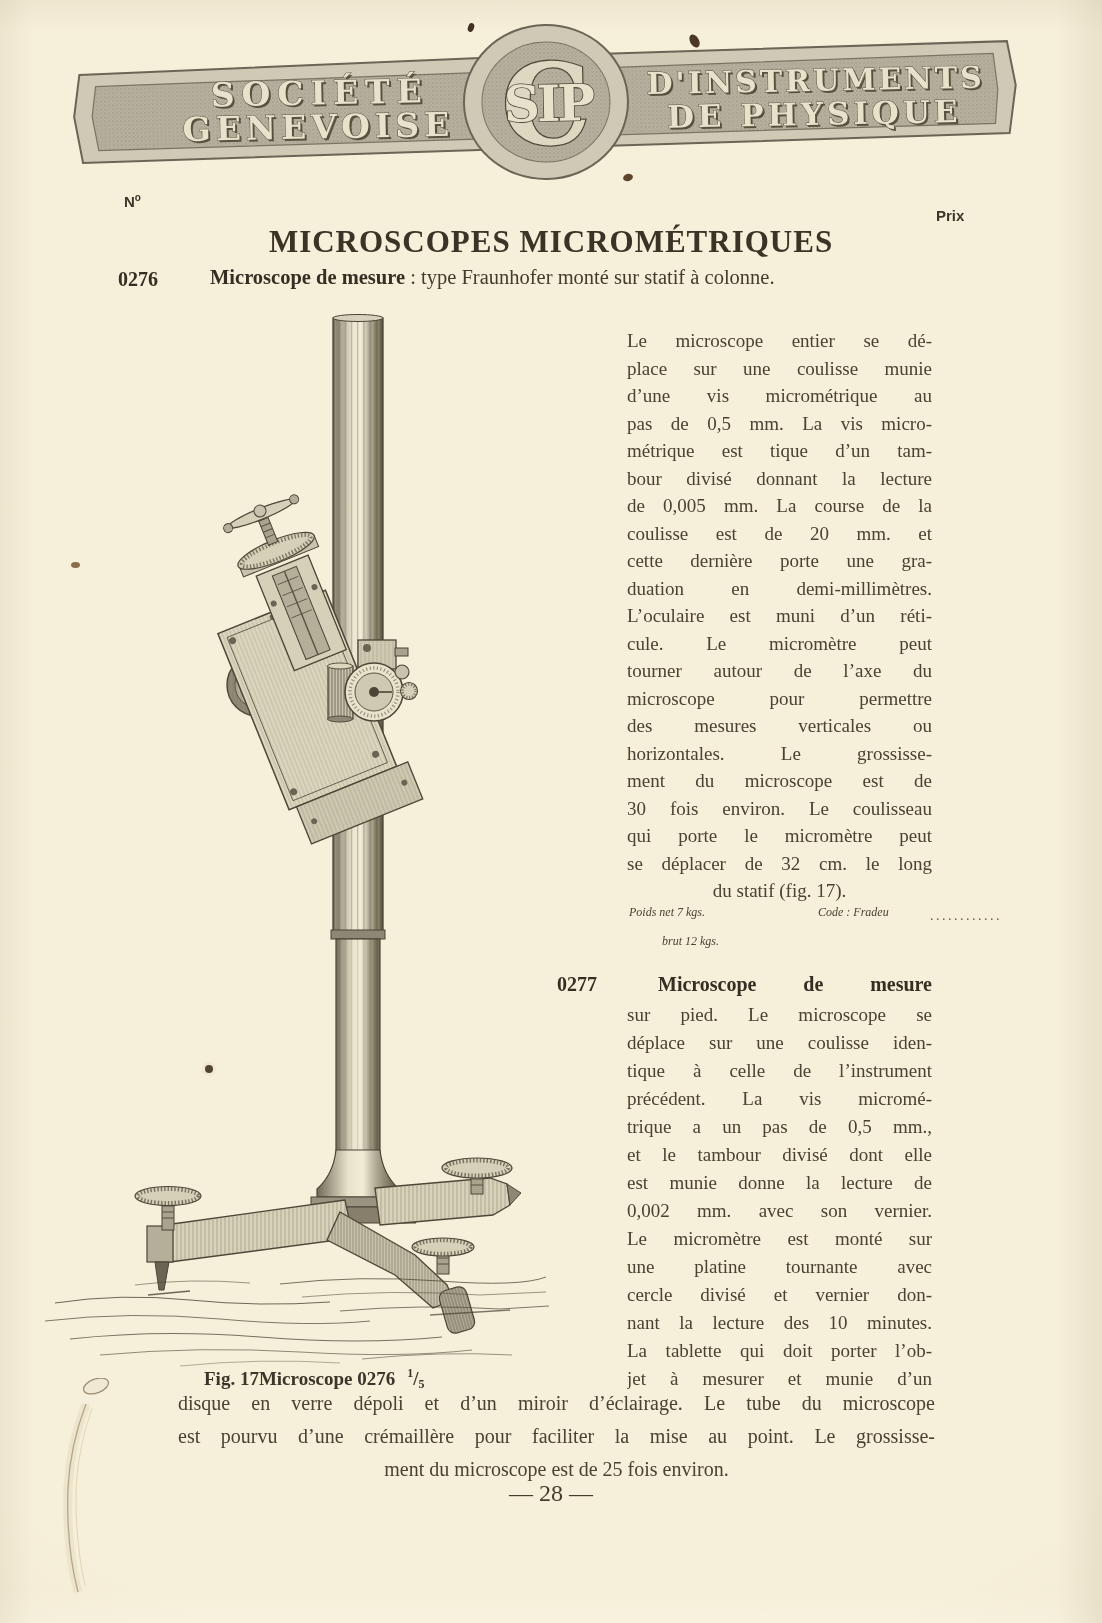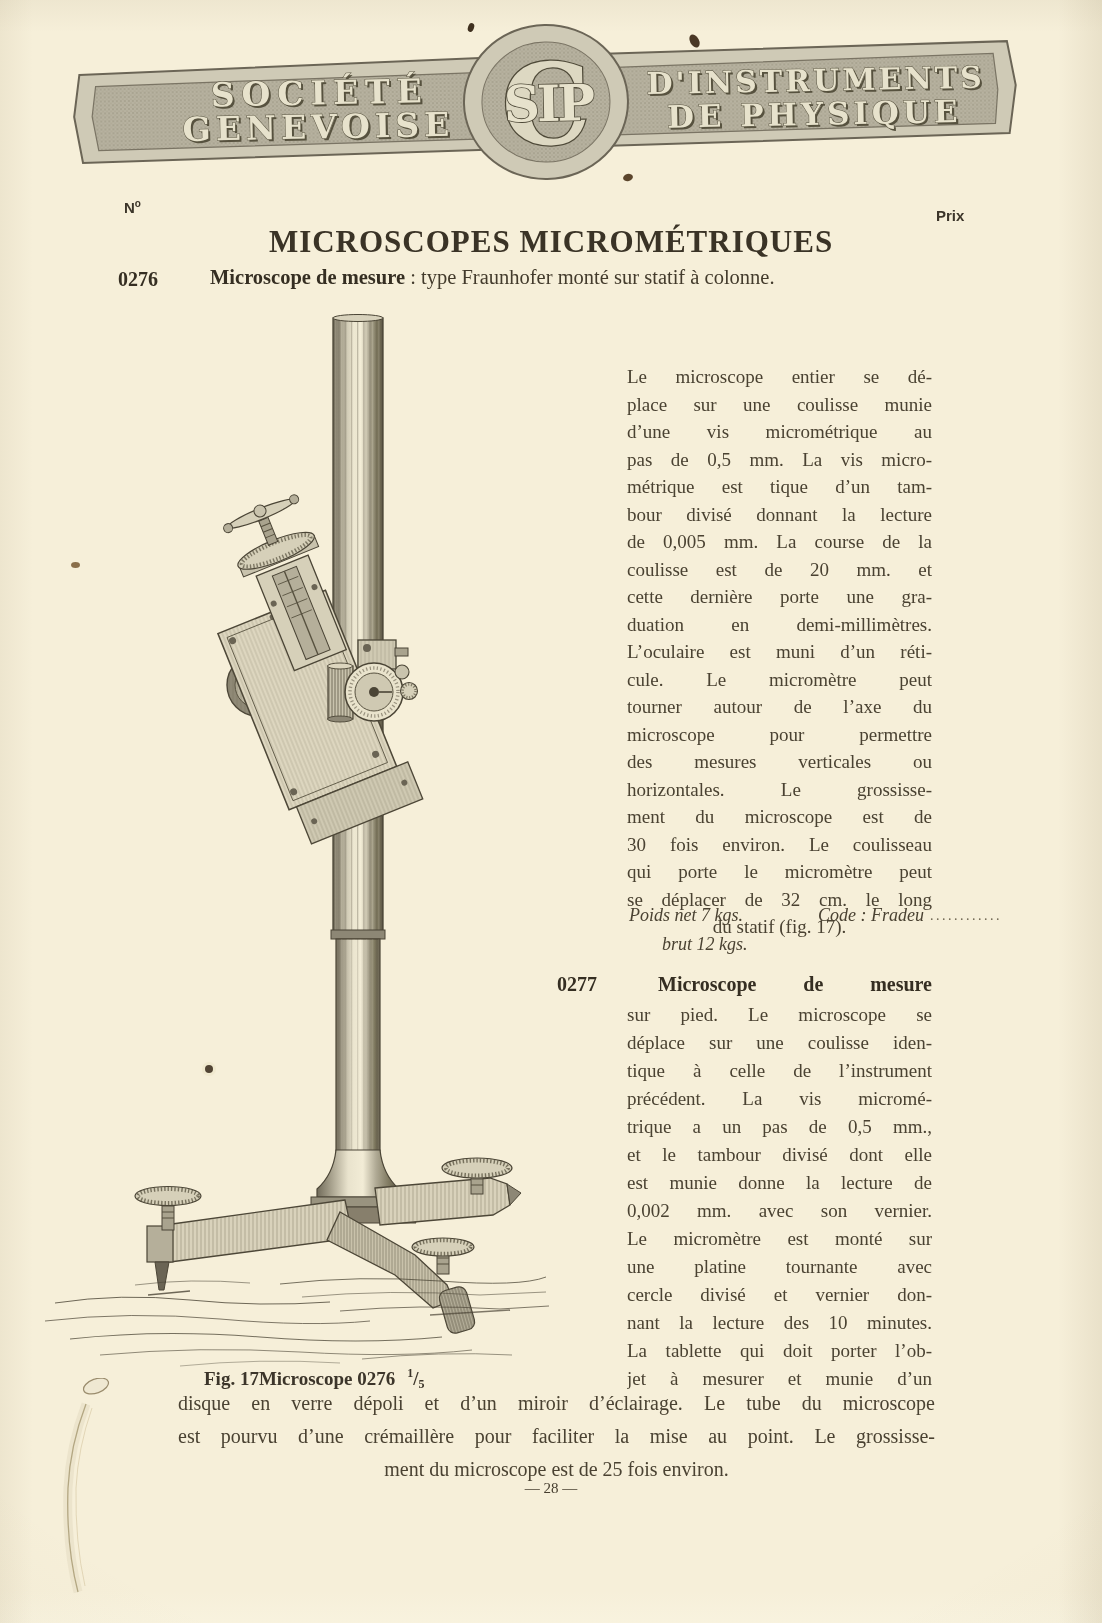--- a/index.html
+++ b/index.html
@@ -25,30 +25,30 @@
   .col{line-height:27.5px;font-size:19px;text-align:justify;color:#4a4232;}
   .tline{text-align:justify;height:27.5px;overflow:hidden;}
   .tline::after{content:"";display:inline-block;width:100%;height:0;}
   .tline.noj{text-align:center;}
   .tline.noj::after{display:none;}
   .col77 .tline{height:28px;}
   .cont .tline{height:33px;font-size:20px;}
   .hd77{font-weight:bold;font-size:20px;color:#352e22;}
   .hd77 .tline{height:28px;}
   
-  .ital{font-style:italic;font-size:18px;color:#4a4232;}
+  .ital{font-style:italic;font-size:12px;color:#4a4232;}
   .dots{font-size:14px;letter-spacing:2.5px;color:#6d6450;}
   
   .caption{font-size:19px;color:#3c352a;white-space:nowrap;}
   .caption .fig{font-weight:bold;}
   .caption .name{font-weight:bold;}
   .caption .scl{margin-left:12px;font-weight:bold;}
   .caption .sup{font-size:12px;vertical-align:8px;}
   .caption .sub{font-size:12px;vertical-align:-3px;}
-  .pagenum{left:0;right:0;top:1480px;text-align:center;font-size:15px;color:#453d2e;}
+  .pagenum{left:0;right:0;top:1480px;text-align:center;font-size:24px;color:#453d2e;}
   
   .sp{position:absolute;border-radius:50%;}
   svg text{font-family:"DejaVu Serif",serif;}
 </style>
 </head>
 <body>
 
 <div class="page">
 
   <svg class="abs" style="left:68px;top:20px;" width="960" height="170" viewBox="0 0 960 170">
@@ -75,29 +75,29 @@
       <text x="250" y="114" text-anchor="middle" font-size="33" font-weight="bold" letter-spacing="5" fill="#57523f" transform="translate(2,2)">GENEVOISE</text>
       <text x="250" y="114" text-anchor="middle" font-size="33" font-weight="bold" letter-spacing="5" fill="#e7e2cc" stroke="#57523f" stroke-width="1" paint-order="stroke">GENEVOISE</text>
 
       <text x="748" y="76" text-anchor="middle" font-size="30" font-weight="bold" letter-spacing="3" fill="#57523f" transform="translate(2,2)">D'INSTRUMENTS</text>
       <text x="748" y="76" text-anchor="middle" font-size="30" font-weight="bold" letter-spacing="3" fill="#e7e2cc" stroke="#57523f" stroke-width="1" paint-order="stroke">D'INSTRUMENTS</text>
       <text x="746" y="110" text-anchor="middle" font-size="31" font-weight="bold" letter-spacing="4" fill="#57523f" transform="translate(2,2)">DE PHYSIQUE</text>
       <text x="746" y="110" text-anchor="middle" font-size="31" font-weight="bold" letter-spacing="4" fill="#e7e2cc" stroke="#57523f" stroke-width="1" paint-order="stroke">DE PHYSIQUE</text>
     </g>
   </svg>
 
-  <div class="abs hlabel" style="left:124px;top:199px;"><span>N</span><span class="supo">o</span></div>
+  <div class="abs hlabel" style="left:124px;top:193px;"><span>N</span><span class="supo">o</span></div>
   <div class="abs hlabel" style="left:936px;top:207px;">Prix</div>
 
   <div class="abs title">MICROSCOPES MICROMÉTRIQUES</div>
 
   <div class="abs itemnum" style="left:118px;top:268px;">0276</div>
   <div class="abs h276"><b>Microscope de mesure</b><span> : type Fraunhofer monté sur statif à colonne.</span></div>
 
-  <div class="abs col" style="left:627px;top:327px;width:305px;margin-top:36px;">
+  <div class="abs col" style="left:627px;top:327px;width:305px;">
       <div class="tline">Le microscope entier se dé-</div>
       <div class="tline">place sur une coulisse munie</div>
       <div class="tline">d’une vis micrométrique au</div>
       <div class="tline">pas de 0,5 mm. La vis micro-</div>
       <div class="tline">métrique est tique d’un tam-</div>
       <div class="tline">bour divisé donnant la lecture</div>
       <div class="tline">de 0,005 mm. La course de la</div>
       <div class="tline">coulisse est de 20 mm. et</div>
       <div class="tline">cette dernière porte une gra-</div>
       <div class="tline">duation en demi-millimètres.</div>

